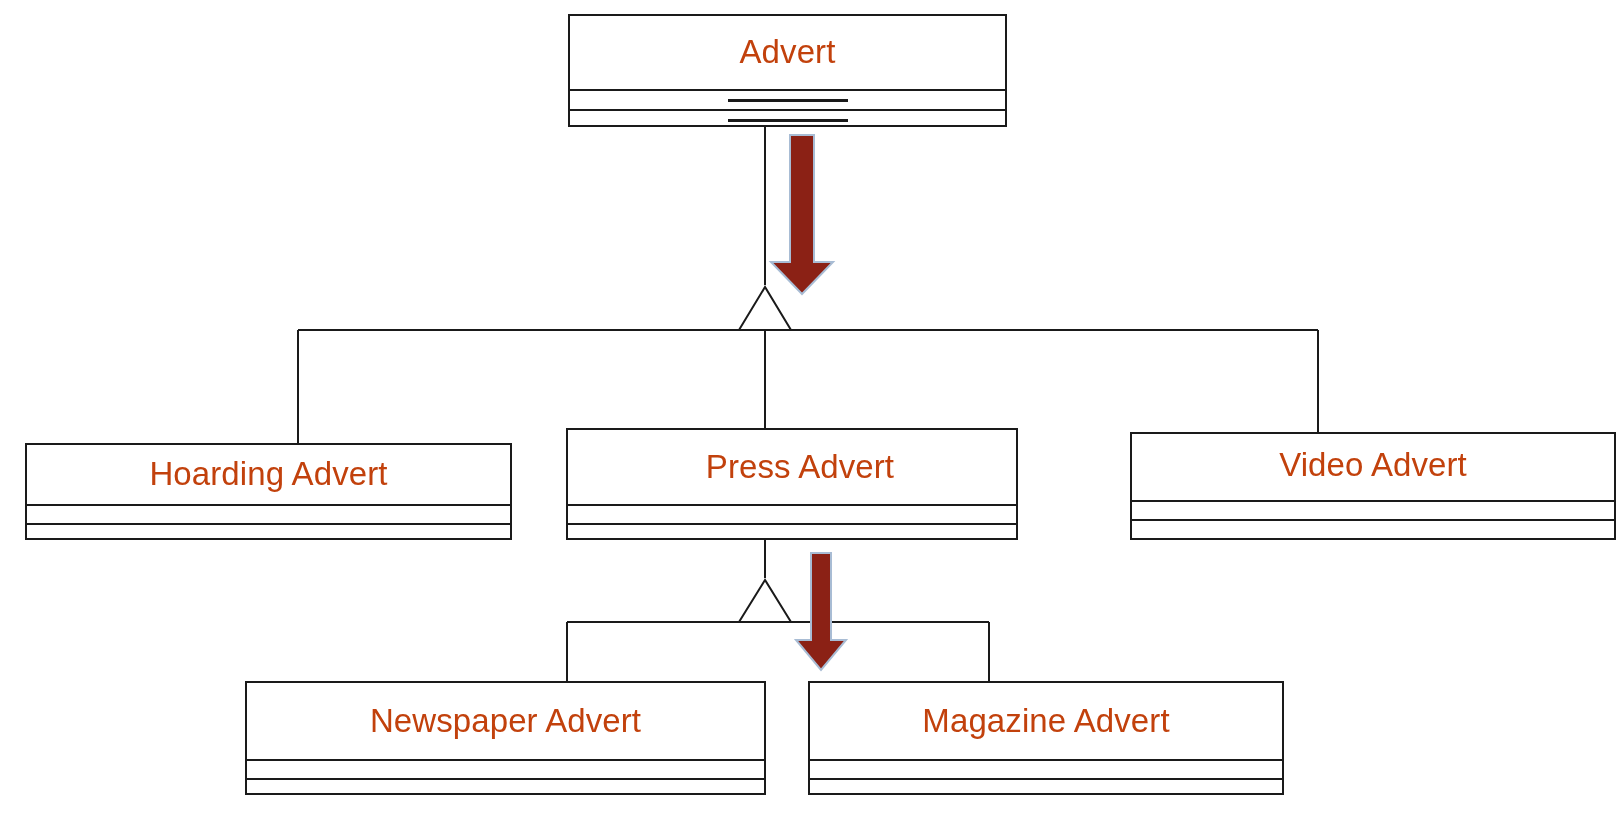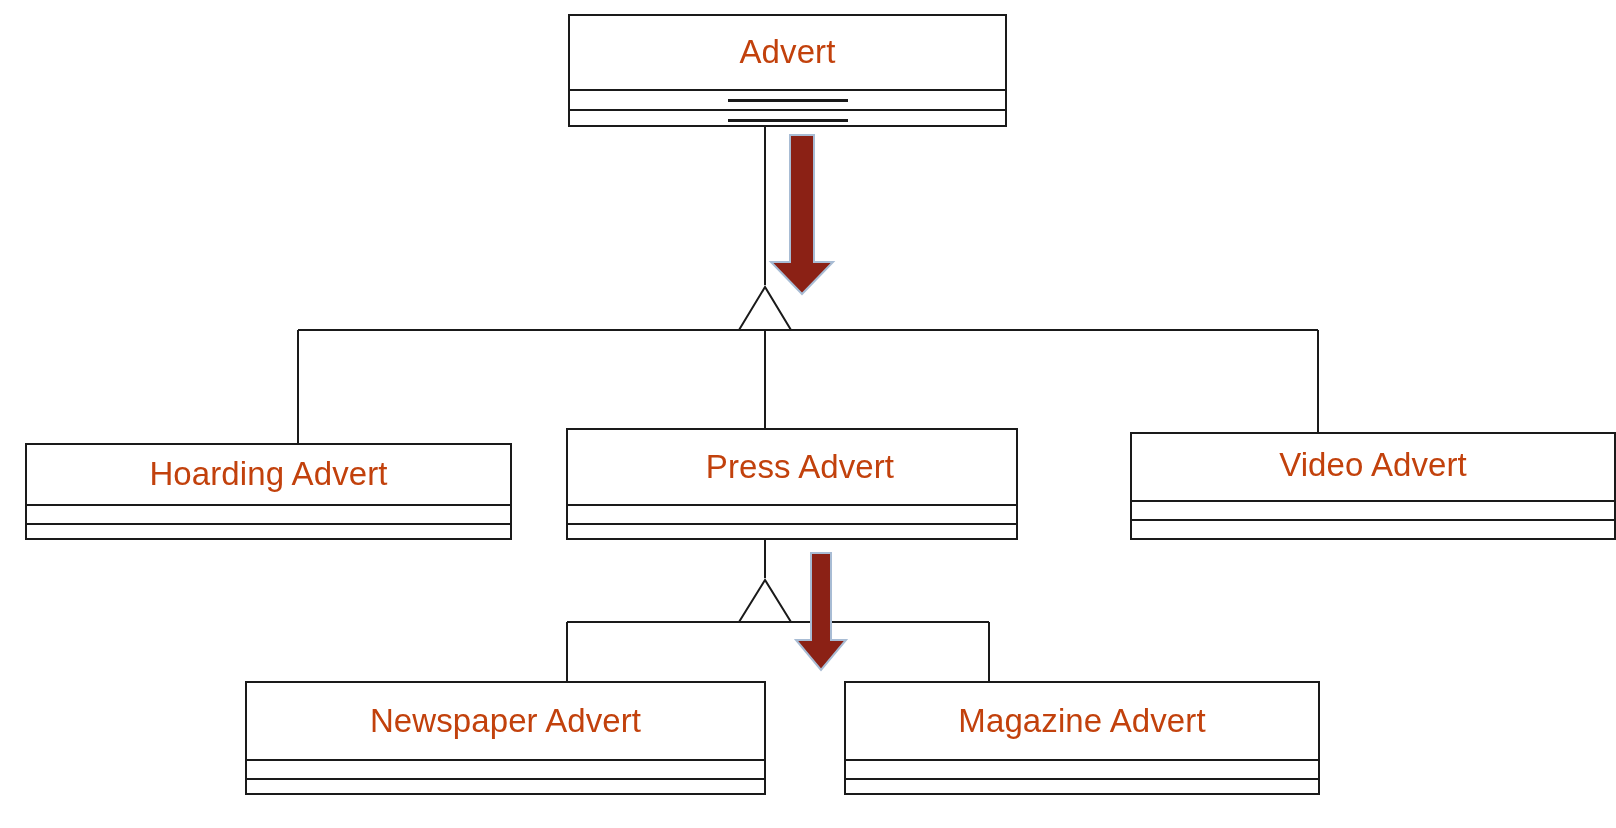--- a/index.html
+++ b/index.html
@@ -124,21 +124,21 @@
     <div class="uml-class" style="left: 1130px; top: 432px; width: 486px; height: 108px; justify-content: flex-end;">
       <div class="uml-title" style="height: 70px;">Video Advert</div>
       <div class="uml-compartment" style="height: 19px;"></div>
       <div class="uml-compartment" style="height: 19px;"></div>
     </div>
     <div class="uml-class" style="left: 237px; top: 681px; width: 521px; height: 114px; margin-left: 8px;">
       <div class="uml-title" style="height: 76px;">Newspaper Advert</div>
       <div class="uml-compartment" style="height: 19px;"></div>
       <div class="uml-compartment" style="height: 19px;"></div>
     </div>
-    <div class="uml-class" style="left: 808px; top: 681px; width: 476px; height: 114px; margin-left: 36px;">
+    <div class="uml-class" style="left: 808px; top: 681px; width: 476px; height: 114px;">
       <div class="uml-title" style="height: 76px;">Magazine Advert</div>
       <div class="uml-compartment" style="height: 19px;"></div>
       <div class="uml-compartment" style="height: 19px;"></div>
     </div>
     <svg class="annot-arrow" width="66" height="163" style="left: 769px; top: 133px;">
       <polygon points="21,2 45,2 45,129 64,129 33,161 2,129 21,129" fill="#8B2115" stroke="#a8bcd4" stroke-width="2" stroke-linejoin="miter"></polygon>
     </svg>
     <svg class="annot-arrow" width="54" height="121" style="left: 794px; top: 551px;">
       <polygon points="17,2 37,2 37,89 52,89 27,119 2,89 17,89" fill="#8B2115" stroke="#a8bcd4" stroke-width="2" stroke-linejoin="miter"></polygon>
     </svg>

